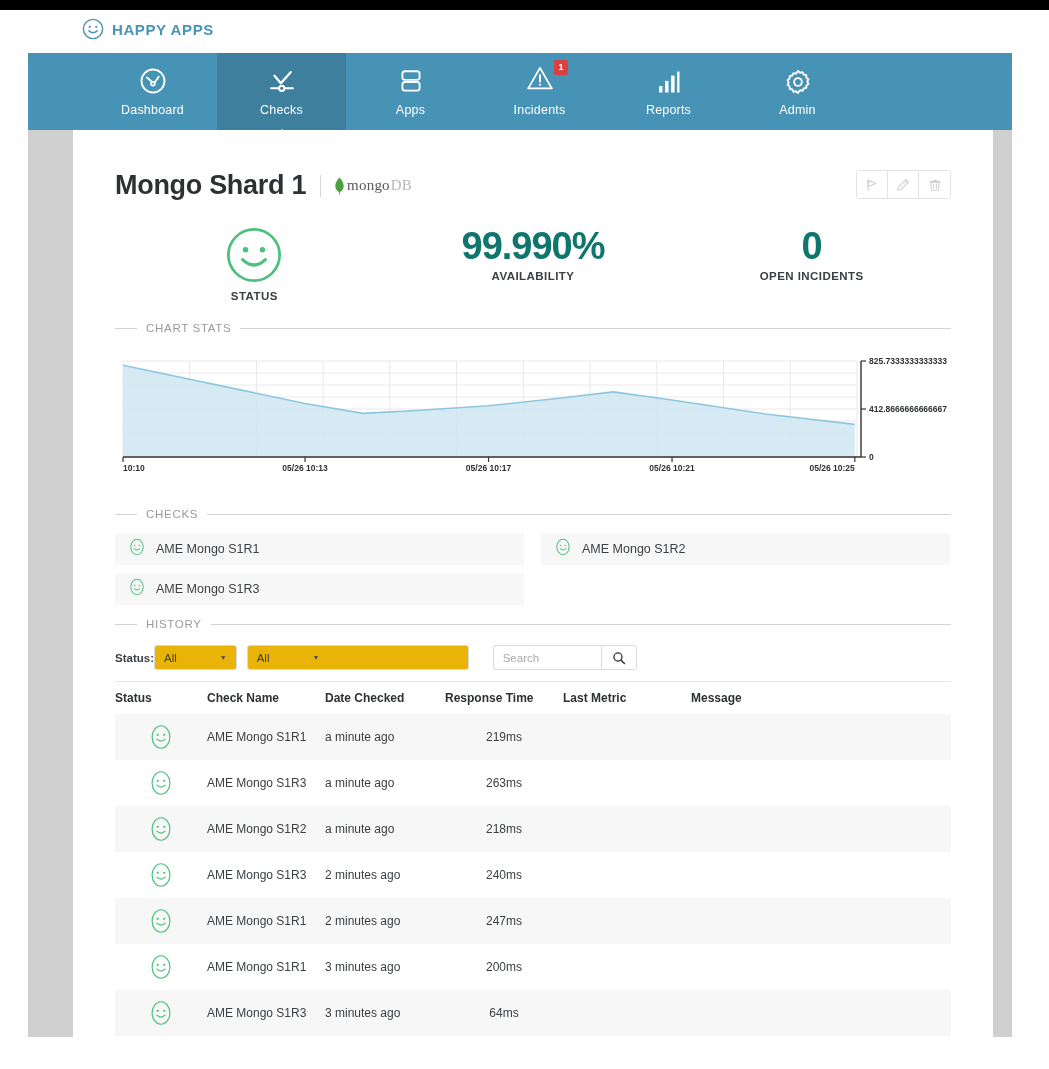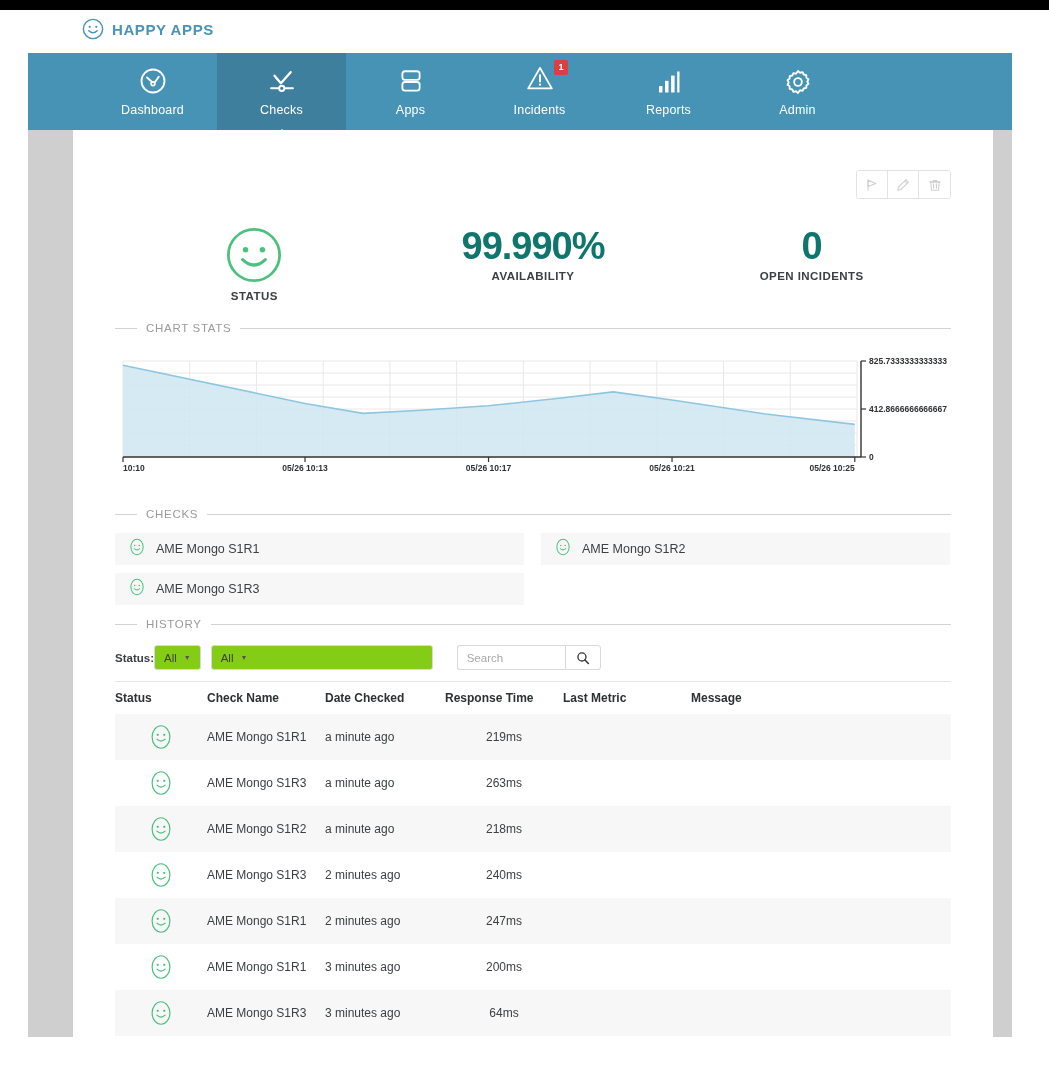--- a/index.html
+++ b/index.html
@@ -69,22 +69,22 @@
   .chart-wrap { position:relative; margin-top:18px; height:120px; }
 
   
   .checks-grid { display:flex; flex-wrap:wrap; gap:0 17px; margin-top:12px; }
   .check-pill { width:409px; height:32px; background:#f7f7f7; display:flex; align-items:center; padding-left:13px; gap:10px; margin-bottom:8px; cursor:pointer; }
   .check-name { font-size:12.5px; color:#3c4043; }
 
   
   .filters { display:flex; align-items:center; margin-top:14px; gap:0; }
   .filt-label { font-size:11.5px; color:#3c4043; font-weight:bold; }
-  .dd { height:25px; border:1px solid #d9d9d9; border-radius:3px; background:#84cc16; display:flex; align-items:center;
-        padding:0 9px; font-size:11.5px; color:#3c4043; cursor:pointer; }
+  .dd { height:25px; border:1px solid #d9d9d9; border-radius:3px; background:#eab308; display:flex; align-items:center;
+        padding:0 9px; font-size:11.5px; color:#3c4043; cursor:pointer;gap:36px; }
   .dd .caret { margin-left:7px; font-size:7px; color:#555; }
   .dd-small { min-width:42px; }
   .dd-wide { width:222px; margin-left:10px; }
   .search-wrap { display:flex; margin-left:24px; }
   .search-input { width:108px; height:25px; border:1px solid #d9d9d9; border-right:none; border-radius:3px 0 0 3px;
         background:#fff; padding:0 9px; font-size:11.5px; color:#3c4043; outline:none; font-family:"Liberation Sans", sans-serif; }
   .search-input::placeholder { color:#a9a9a9; }
   .search-btn { width:36px; height:25px; border:1px solid #d9d9d9; border-radius:0 3px 3px 0; background:#fff;
         display:flex; align-items:center; justify-content:center; cursor:pointer; }
 
@@ -195,20 +195,31 @@
       </div>
 
     </div>
   </div>
 
   <div class="strip-left"></div>
   <div class="strip-right"></div>
 
   <div class="card">
 
+    <div class="title-row">
+      <span class="page-title">Mongo Shard 1</span>
+      <span class="title-sep"></span>
+      <span class="mongo-logo">
+        <svg width="13" height="18" viewBox="0 0 13 18">
+          <path d="M6.5 0.6 C9.4 4 10.7 6.3 10.7 9 C10.7 12 9 14.2 6.9 15.1 L6.9 17.4 L6.1 17.4 L6.1 15.1 C4 14.2 2.3 12 2.3 9 C2.3 6.3 3.6 4 6.5 0.6 Z" fill="#4ba13f"></path>
+        </svg>
+        <span class="mongo-word">mongo</span>
+          <span class="mongo-db">DB</span>
+      </span>
+    </div>
 
     <div class="actions">
       <div class="act-btn">
         <svg width="14" height="14" viewBox="0 0 16 16">
           <path d="M3.5 2 L3.5 14" stroke="#cfcfcf" stroke-width="1.2" fill="none" stroke-linecap="round"></path>
           <path d="M3.5 2.6 L12.5 6.2 L3.5 9.8 Z" fill="none" stroke="#cfcfcf" stroke-width="1.2" stroke-linejoin="round"></path>
         </svg>
       </div>
       <div class="act-btn">
         <svg width="14" height="14" viewBox="0 0 16 16">

